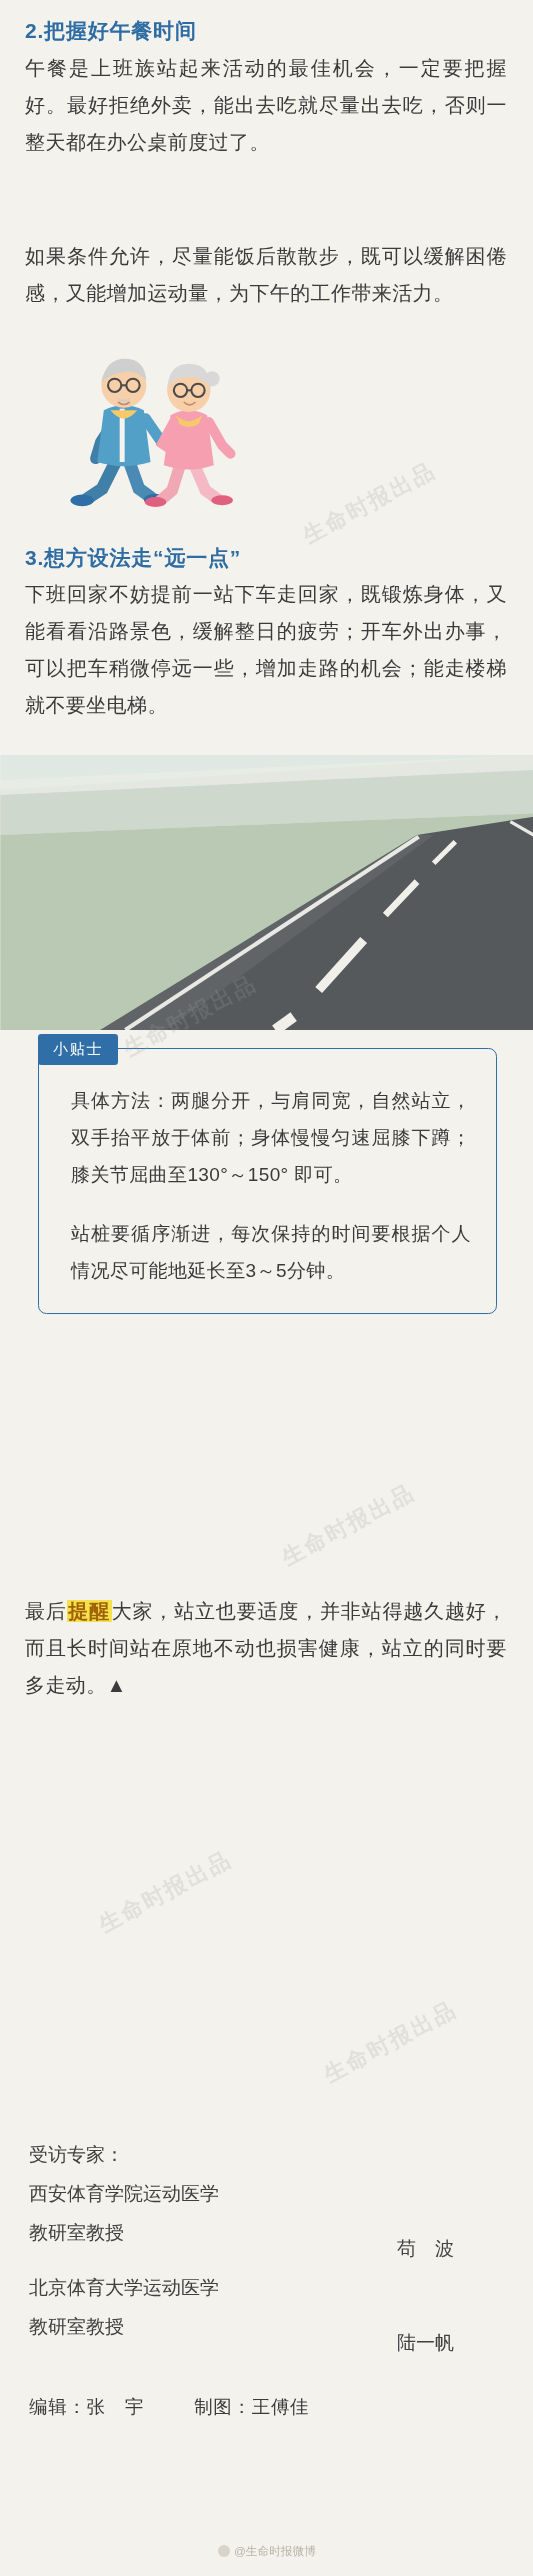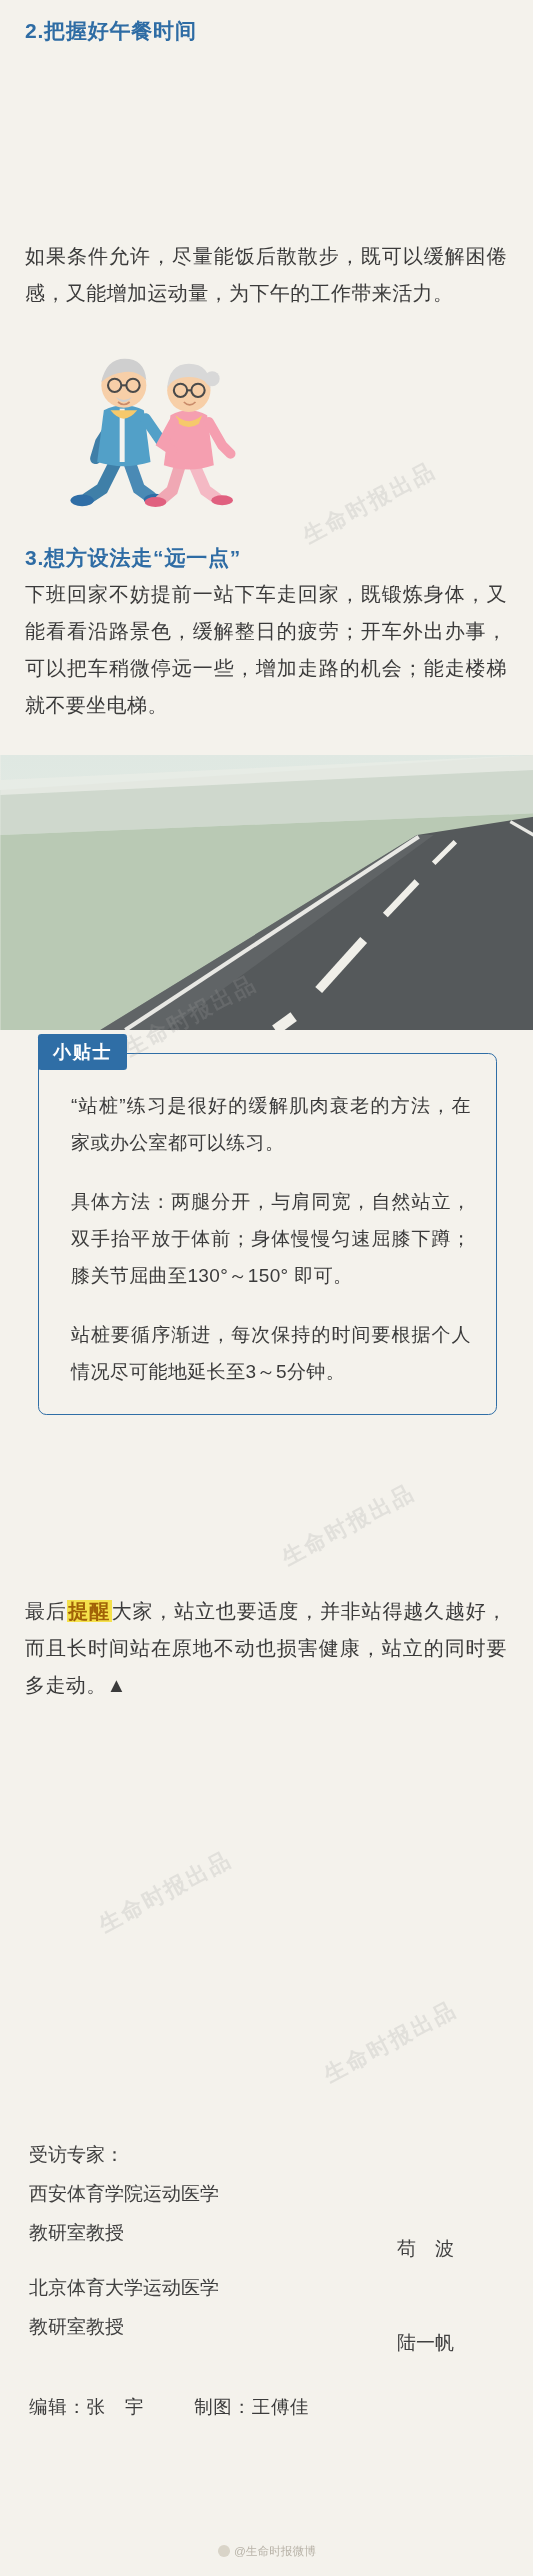--- a/index.html
+++ b/index.html
@@ -53,22 +53,22 @@
   .road{
     position:absolute;left:0;top:755px;width:534px;height:275px;overflow:hidden;
   }
 
   
   .tips-wrap{position:absolute;left:38px;top:1034px;width:459px;}
   .tips-badge{
     display:inline-block;
     background:#2f6ea6;
     color:#ffffff;
-    font-size:18px;
-    font-weight:bold;
+    font-size:15px;
+    font-weight:normal;
     letter-spacing:1.7px;
     padding:5.8px 15px;
     border-radius:3.3px;
     position:relative;
     z-index:3;
     margin-left:0;
   }
   .tips-box{
     border:1.7px solid #2f6ea6;
     border-radius:8.3px;
@@ -142,20 +142,21 @@
   .wm3{left:275px;top:1510px;}
   .wm4{left:92px;top:1877px;}
   .wm5{left:317px;top:2027px;}
 </style>
 </head>
 <body>
 
 <div class="page">
 
   <div class="h-sec sec2-title">2.把握好午餐时间</div>
+  <div class="para sec2-p1">午餐是上班族站起来活动的最佳机会，一定要把握好。最好拒绝外卖，能出去吃就尽量出去吃，否则一整天都在办公桌前度过了。</div>
   <div class="para sec2-p2">如果条件允许，尽量能饭后散散步，既可以缓解困倦感，又能增加运动量，为下午的工作带来活力。</div>
 
   <div class="illo">
     <svg width="267" height="175" viewBox="0 0 320 210" xmlns="http://www.w3.org/2000/svg">
 
       <g>
 
         <path d="M118 92 L100 120 L94 140" stroke="#3f7fa8" stroke-width="13" fill="none" stroke-linecap="round"></path>
 
         <path d="M120 140 L102 176 L84 188" stroke="#3f7fa8" stroke-width="15" fill="none" stroke-linecap="round"></path>
@@ -245,21 +246,20 @@
 
       <path d="M612 80 L640 96" stroke="#e8e8e4" stroke-width="4" fill="none"></path>
 
       <path d="M0 30 L640 0 L640 18 L0 48 Z" fill="#e8ece6" opacity="0.8"></path>
     </svg>
   </div>
 
   <div class="tips-wrap">
     <div class="tips-badge">小贴士</div>
     <div class="tips-box">
-      <div class="para">“站桩”练习是很好的缓解肌肉衰老的方法，在家或办公室都可以练习。</div>
       <div class="para">具体方法：两腿分开，与肩同宽，自然站立，双手抬平放于体前；身体慢慢匀速屈膝下蹲；膝关节屈曲至130°～150° 即可。</div>
       <div class="para">站桩要循序渐进，每次保持的时间要根据个人情况尽可能地延长至3～5分钟。</div>
     </div>
   </div>
 
   <div class="para final">
     <span>最后</span><span class="hl">提醒</span><span>大家，站立也要适度，并非站得越久越好，而且长时间站在原地不动也损害健康，站立的同时要多走动。▲</span>
   </div>
 
   <div class="experts">

